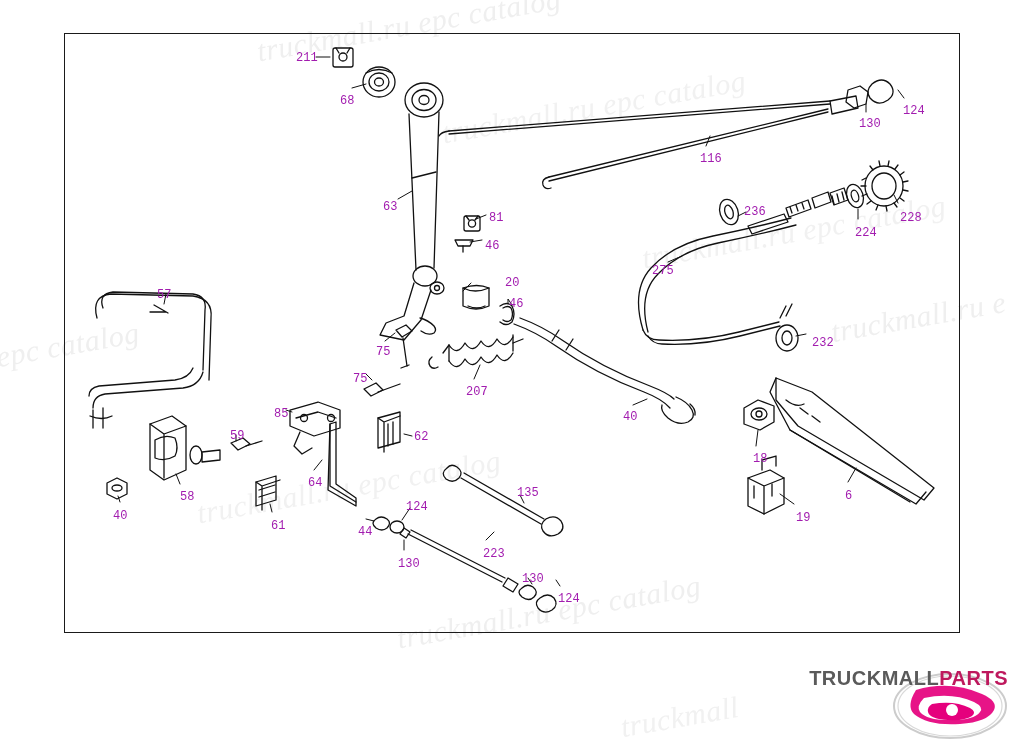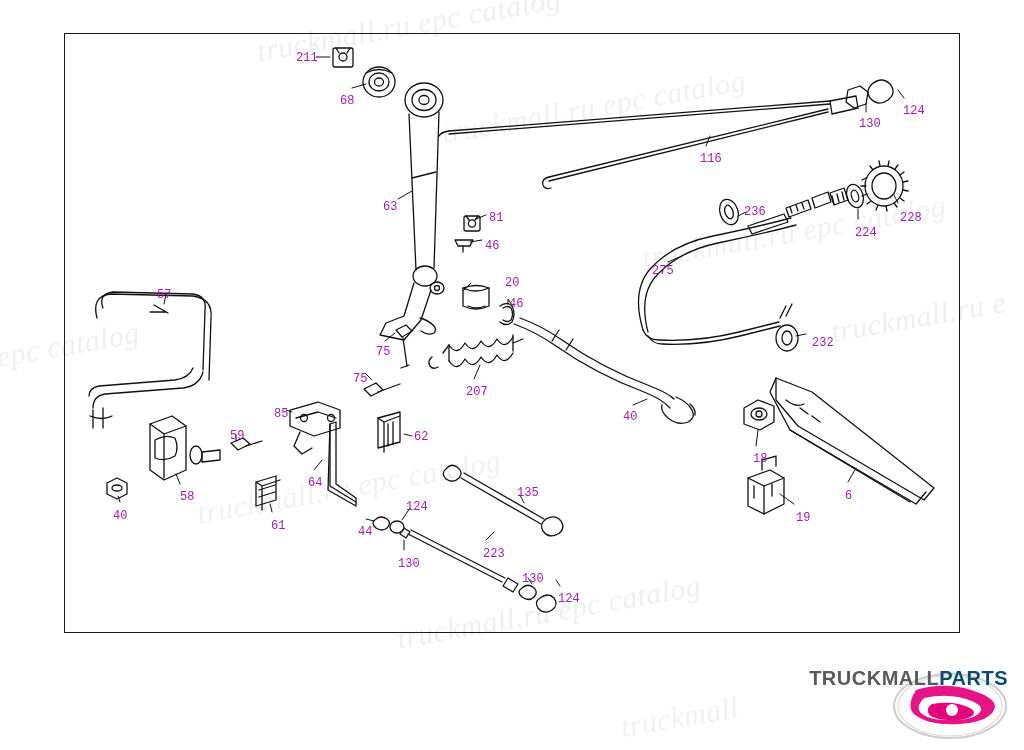--- a/index.html
+++ b/index.html
@@ -5,21 +5,21 @@
   html,body{margin:0;padding:0;background:#ffffff;}
   body{width:1024px;height:750px;position:relative;overflow:hidden;font-family:"Liberation Sans",sans-serif;color:#000;}
   #stage{position:absolute;left:0;top:0;width:1024px;height:750px;}
   .frame{position:absolute;left:64px;top:33px;width:896px;height:600px;border:1.5px solid #1a1a1a;box-sizing:border-box;background:transparent;}
   svg.art{position:absolute;left:0;top:0;width:1024px;height:750px;pointer-events:none;}
   .wm{position:absolute;color:#efefef;font-style:italic;white-space:nowrap;font-family:"Liberation Serif",serif;font-weight:400;letter-spacing:.5px;}
   .wm2{color:#f1f1f1;}
   .lbl{position:absolute;font-family:Liberation Mono, monospace;font-size:12px;color:#a21caf;white-space:nowrap;}
   .logo{position:absolute;right:14px;bottom:8px;width:190px;height:88px;}
   .logoTxt{position:absolute;right:16px;bottom:60px;font-family:"Liberation Sans",sans-serif;font-weight:bold;font-size:20px;letter-spacing:.5px;color:#5a5a5a;}
-  .logoTxt .pink{color:#0c4a6e;}
+  .logoTxt .pink{color:#be185d;}
 </style>
 </head>
 <body>
 
 <div id="stage">
 
   <div id="wm-layer">
       <div class="wm" style="left: 255px; top: 8px; font-size: 30px; transform: rotate(-10deg);">truckmall.ru epc catalog</div>
       <div class="wm wm2" style="left: 440px; top: 90px; font-size: 30px; transform: rotate(-10deg);">truckmall.ru epc catalog</div>
       <div class="wm" style="left: -30px; top: 330px; font-size: 30px; transform: rotate(-10deg);">ll epc catalog</div>

